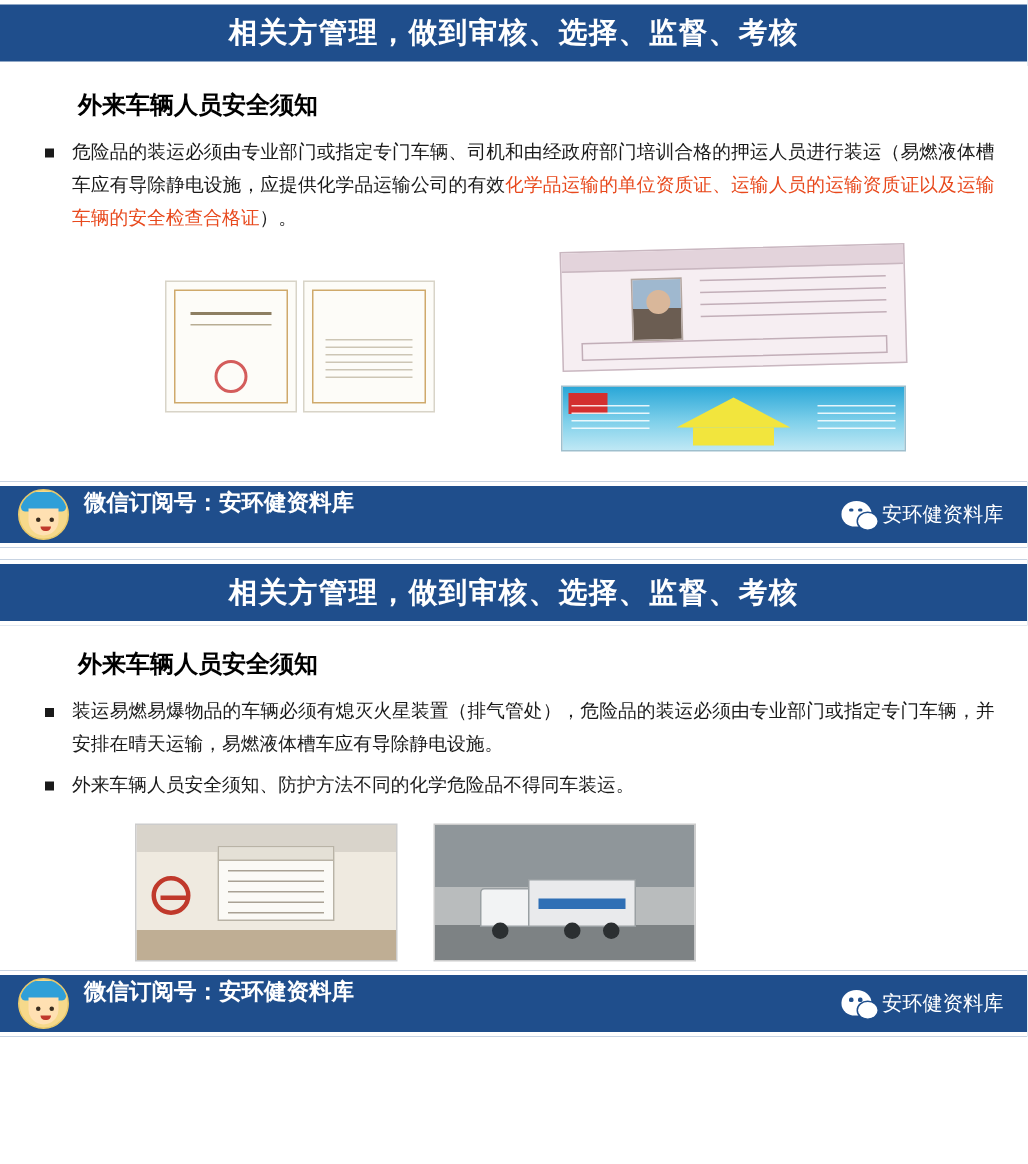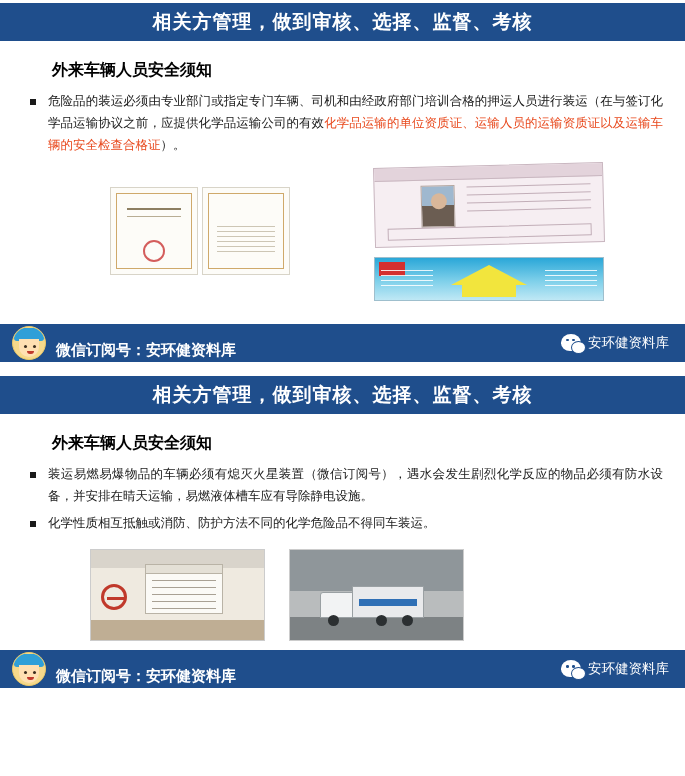--- a/index.html
+++ b/index.html
@@ -339,21 +339,21 @@
     display: flex;
     align-items: center;
     justify-content: space-between;
     padding: 0 16px 0 12px;
     border-top: 3px solid #ffffff;
     border-bottom: 3px solid #ffffff;
     position: relative;
   }
   .footer-left {
     display: flex;
-    align-items: flex-end;
+    align-items: flex-start;
     gap: 10px;
   }
   .avatar {
     width: 34px;
     height: 34px;
     border-radius: 50%;
     background: #f6d98b;
     position: relative;
     overflow: hidden;
     flex: 0 0 auto;
@@ -440,21 +440,21 @@
 
     <div class="banner">
       <div class="banner-title">相关方管理，做到审核、选择、监督、考核</div>
     </div>
 
     <div class="slide-body">
       <div class="subtitle">外来车辆人员安全须知</div>
 
       <ul class="bullet-list">
         <li class="bullet-item">
-          <span>危险品的装运必须由专业部门或指定专门车辆、司机和由经政府部门培训合格的押运人员进行装运（在与签订化学品运输协议之前，应提供化学品运输公司的有效</span><span class="hl">化学品运输的单位资质证、运输人员的运输资质证以及运输车辆的安全检查合格证</span><span>）。</span>
+          <span>危险品的装运必须由专业部门或指定专门车辆、司机和由经政府部门培训合格的押运人员进行装运（易燃液体槽车应有导除静电设施，应提供化学品运输公司的有效</span><span class="hl">化学品运输的单位资质证、运输人员的运输资质证以及运输车辆的安全检查合格证</span><span>）。</span>
         </li>
       </ul>
 
       <div class="imgs-1">
 
         <div class="cert-pair">
           <div class="cert">
             <div class="cert-inner"></div>
             <div class="cert-line l1"></div>
             <div class="cert-line l2"></div>
@@ -532,22 +532,22 @@
   <div class="slide">
 
     <div class="banner">
       <div class="banner-title">相关方管理，做到审核、选择、监督、考核</div>
     </div>
 
     <div class="slide-body">
       <div class="subtitle">外来车辆人员安全须知</div>
 
       <ul class="bullet-list">
-        <li class="bullet-item">装运易燃易爆物品的车辆必须有熄灭火星装置（微信订阅号），遇水会发生剧烈化学反应的物品必须有防水设备，并安排在晴天运输，易燃液体槽车应有导除静电设施。</li>
-        <li class="bullet-item">化学性质相互抵触或消防、防护方法不同的化学危险品不得同车装运。</li>
+        <li class="bullet-item">装运易燃易爆物品的车辆必须有熄灭火星装置（排气管处），危险品的装运必须由专业部门或指定专门车辆，并安排在晴天运输，易燃液体槽车应有导除静电设施。</li>
+        <li class="bullet-item">外来车辆人员安全须知、防护方法不同的化学危险品不得同车装运。</li>
       </ul>
 
       <div class="imgs-2">
         <div class="photo-box photo-a">
           <div class="board">
             <div class="hdr"></div>
             <i></i>
               <i></i>
               <i></i>
               <i></i>

